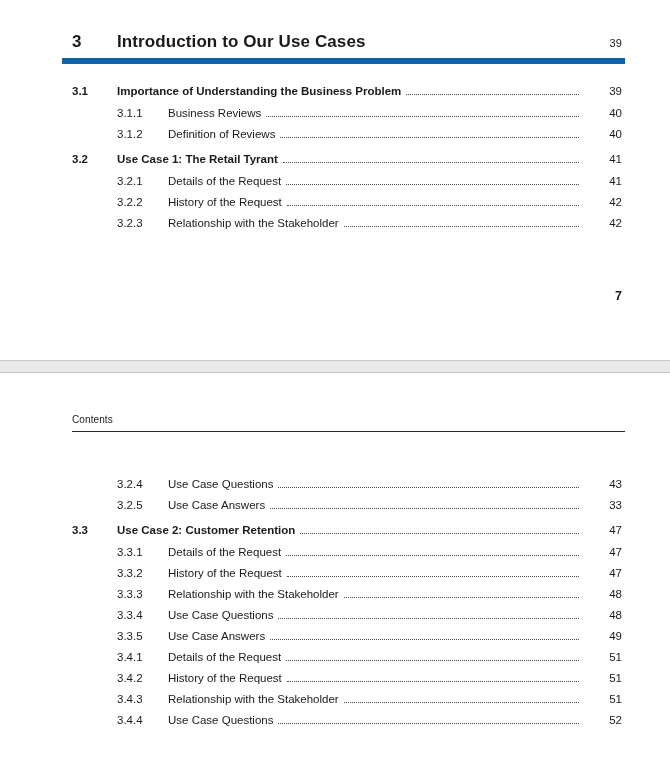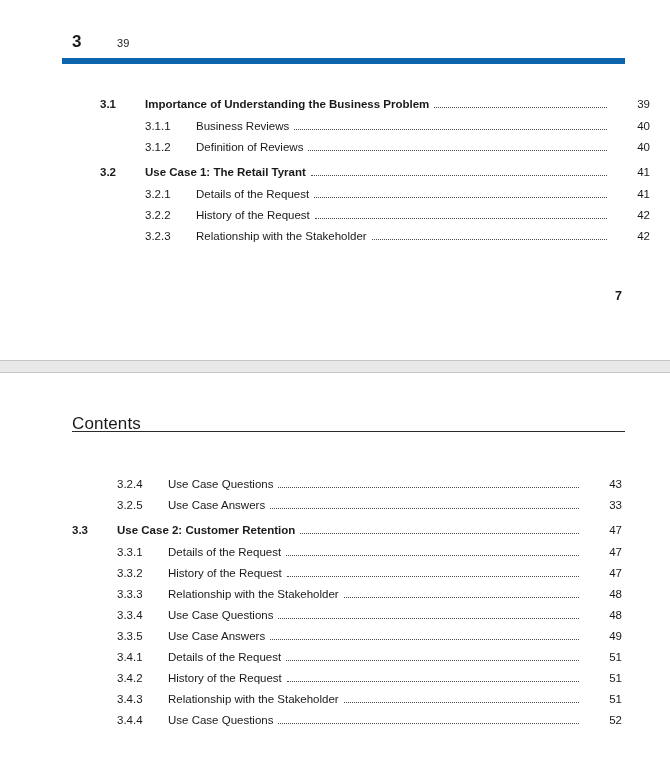--- a/index.html
+++ b/index.html
@@ -39,21 +39,21 @@
   .chapter-num { width: 45px; flex: 0 0 45px; }
   .chapter-title { flex: 1 1 auto; white-space: nowrap; }
   .chapter-pagenum { flex: 0 0 auto; font-weight: normal; font-size: 11px; }
   .chapter-rule {
     position: absolute; top: 58px; left: 62px; width: 563px; height: 6px;
     background: var(--accent);
   }
 
   
   .toc { position: absolute; left: 72px; width: 550px; }
-  .toc-page1 { top: 90px; margin-left: 28px; }
+  .toc-page1 { top: 77px; }
   .toc-page2 { top: 101px; }
   .toc-row {
     display: flex; align-items: baseline;
     height: 21px; line-height: 21px;
     font-size: 11.5px; white-space: nowrap;
     cursor: pointer;
   }
   .toc-row.lvl2 { font-weight: bold; margin-top: 4px; margin-bottom: 1px; }
   .toc-row.lvl2 .toc-num { width: 45px; flex: 0 0 45px; }
   .toc-row.lvl3 { padding-left: 45px; }
@@ -72,35 +72,36 @@
 
   
   .folio {
     position: absolute; top: 289px; right: 48px;
     font-weight: bold; font-size: 12.5px;
   }
 
   
   .running-header {
     position: absolute; top: 41px; left: 72px;
-    font-size: 17px; letter-spacing: 0.1px;
+    font-size: 10px; letter-spacing: 0.1px;
   }
   .header-rule {
     position: absolute; top: 58px; left: 72px; width: 553px; height: 0;
     border-bottom: 1.2px solid #2a2a2a;
   }
 </style>
 </head>
 <body>
 
 <div class="viewport">
 
   <section class="page page-top">
     <header class="chapter-heading">
       <span class="chapter-num">3</span>
+      <span class="chapter-title">Introduction to Our Use Cases</span>
       <span class="chapter-pagenum">39</span>
     </header>
     <div class="chapter-rule"></div>
 
     <div class="toc toc-page1" id="toc1">
         <div class="toc-row lvl2">
     <span class="toc-num">3.1</span>
     <span class="toc-title">Importance of Understanding the Business Problem</span>
     <span class="toc-leader"></span>
     <span class="toc-page">39</span>

